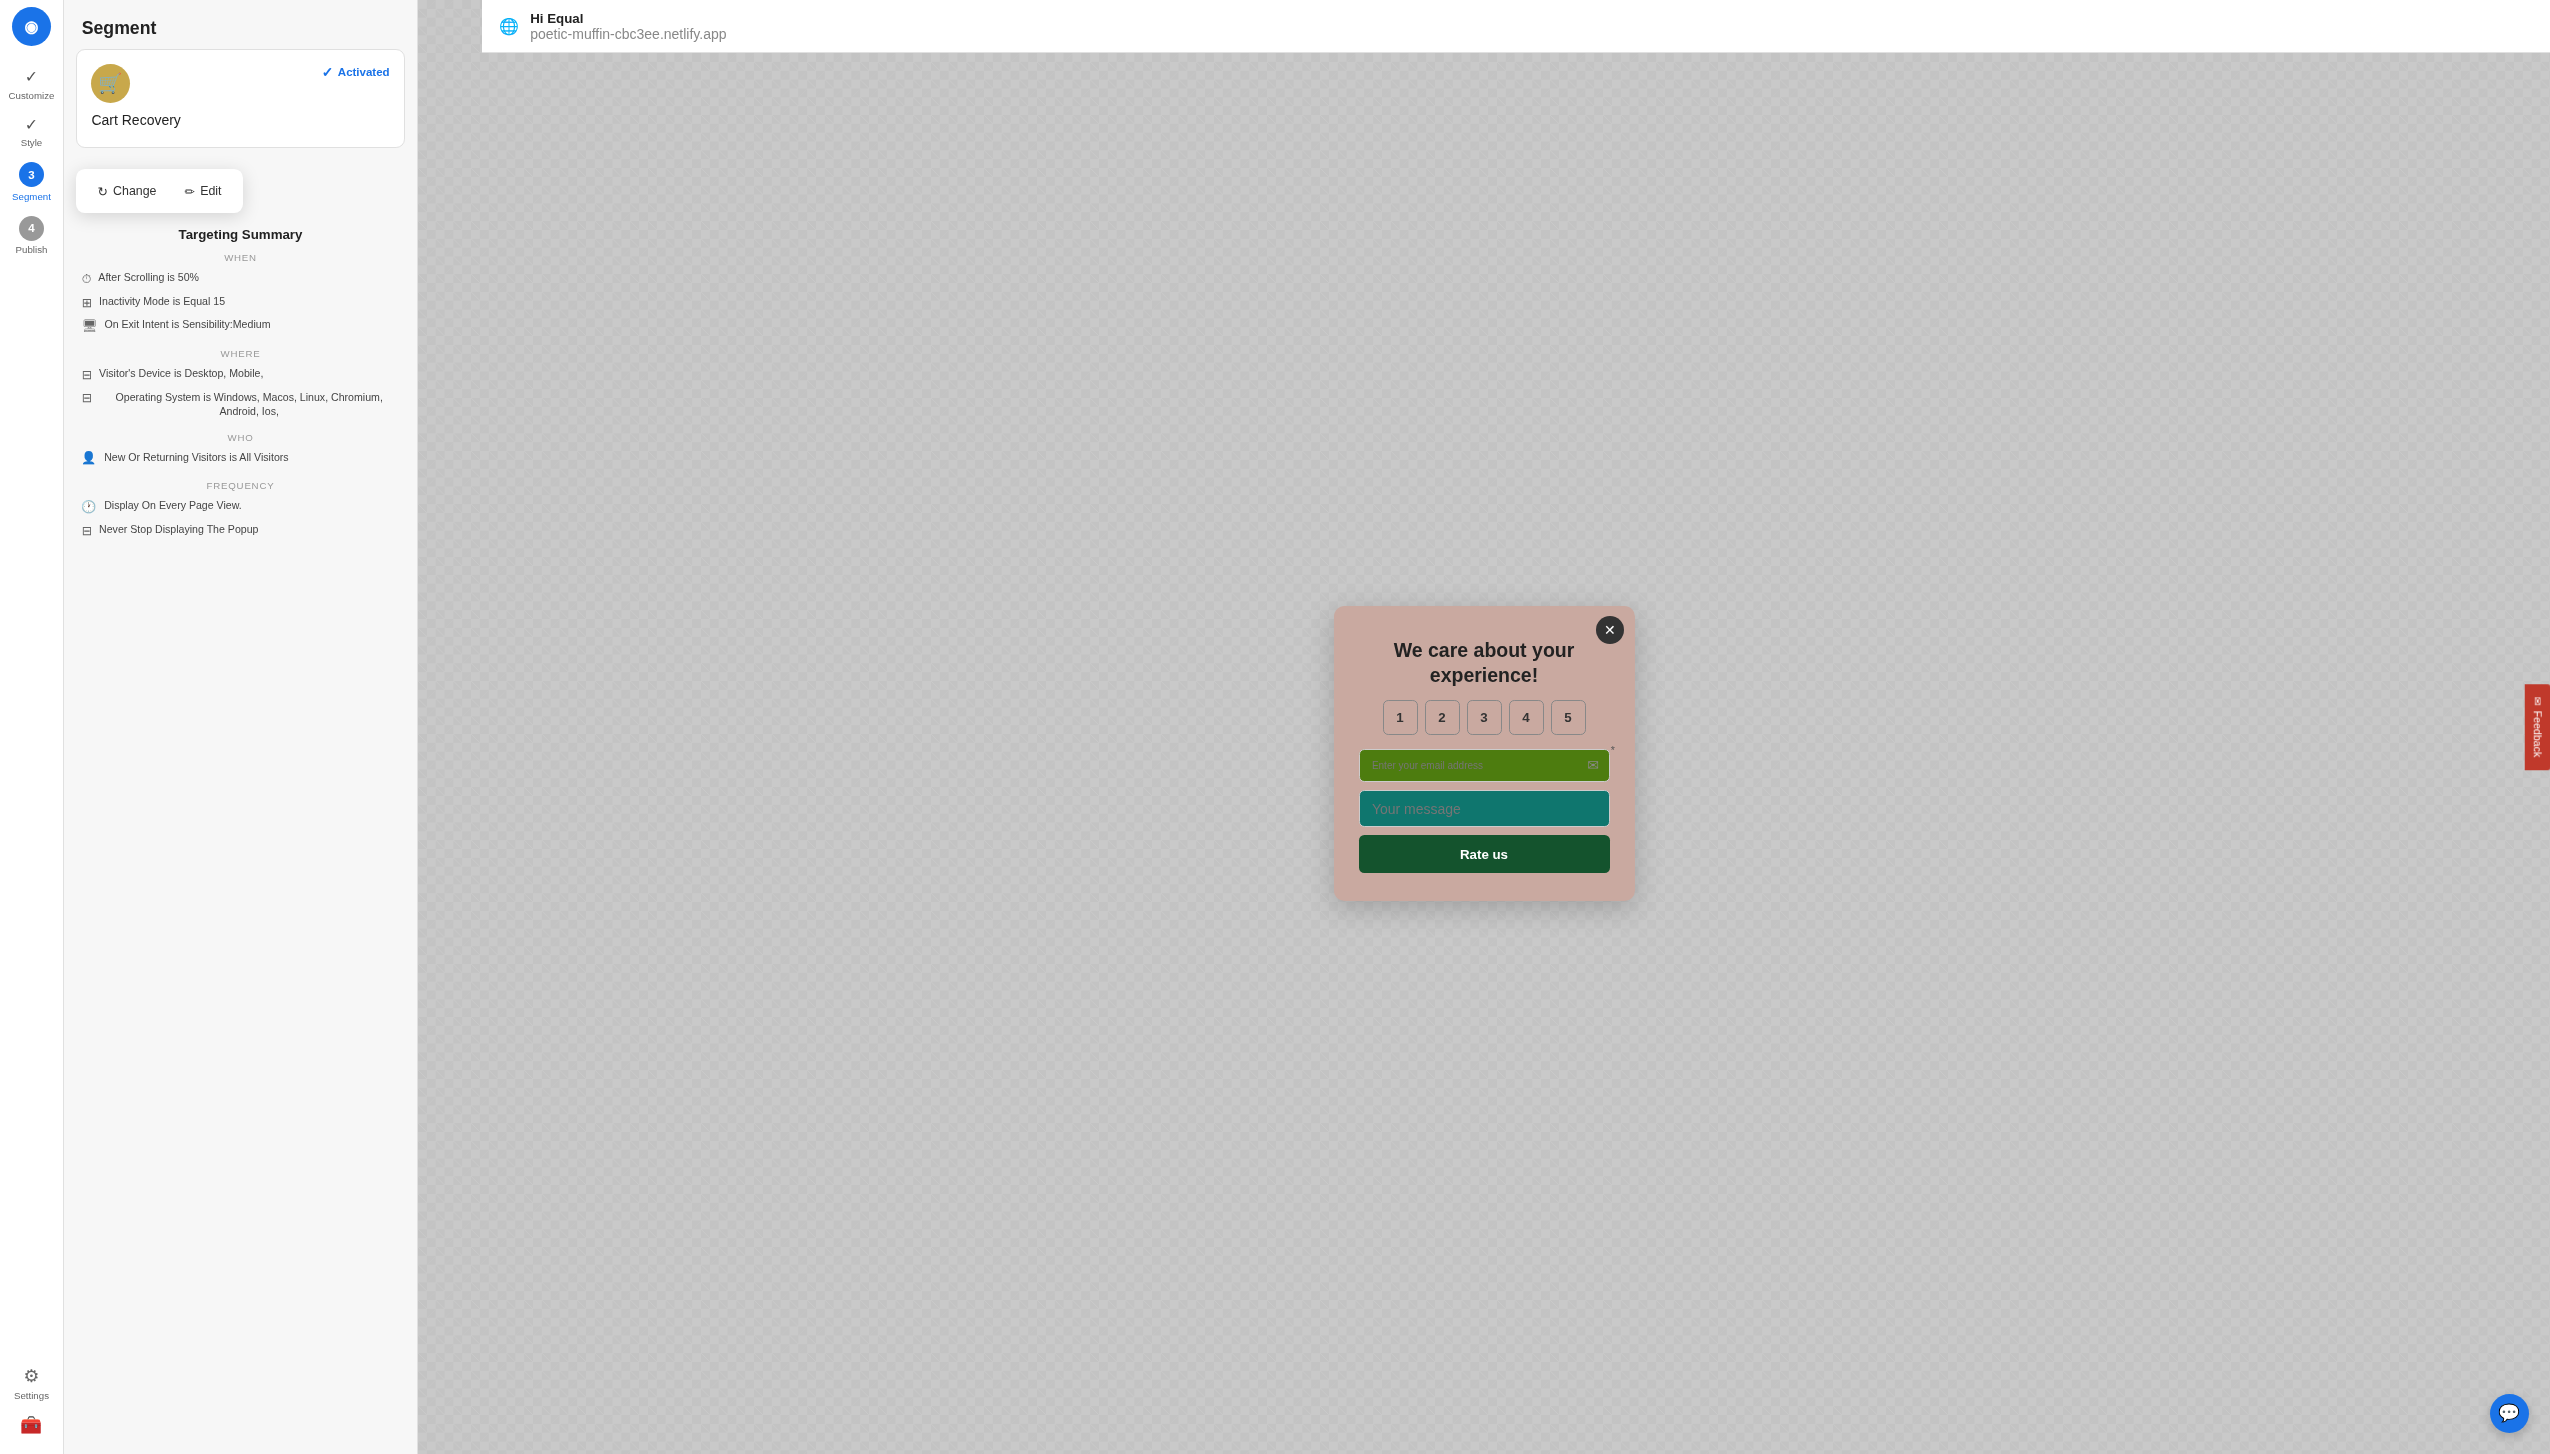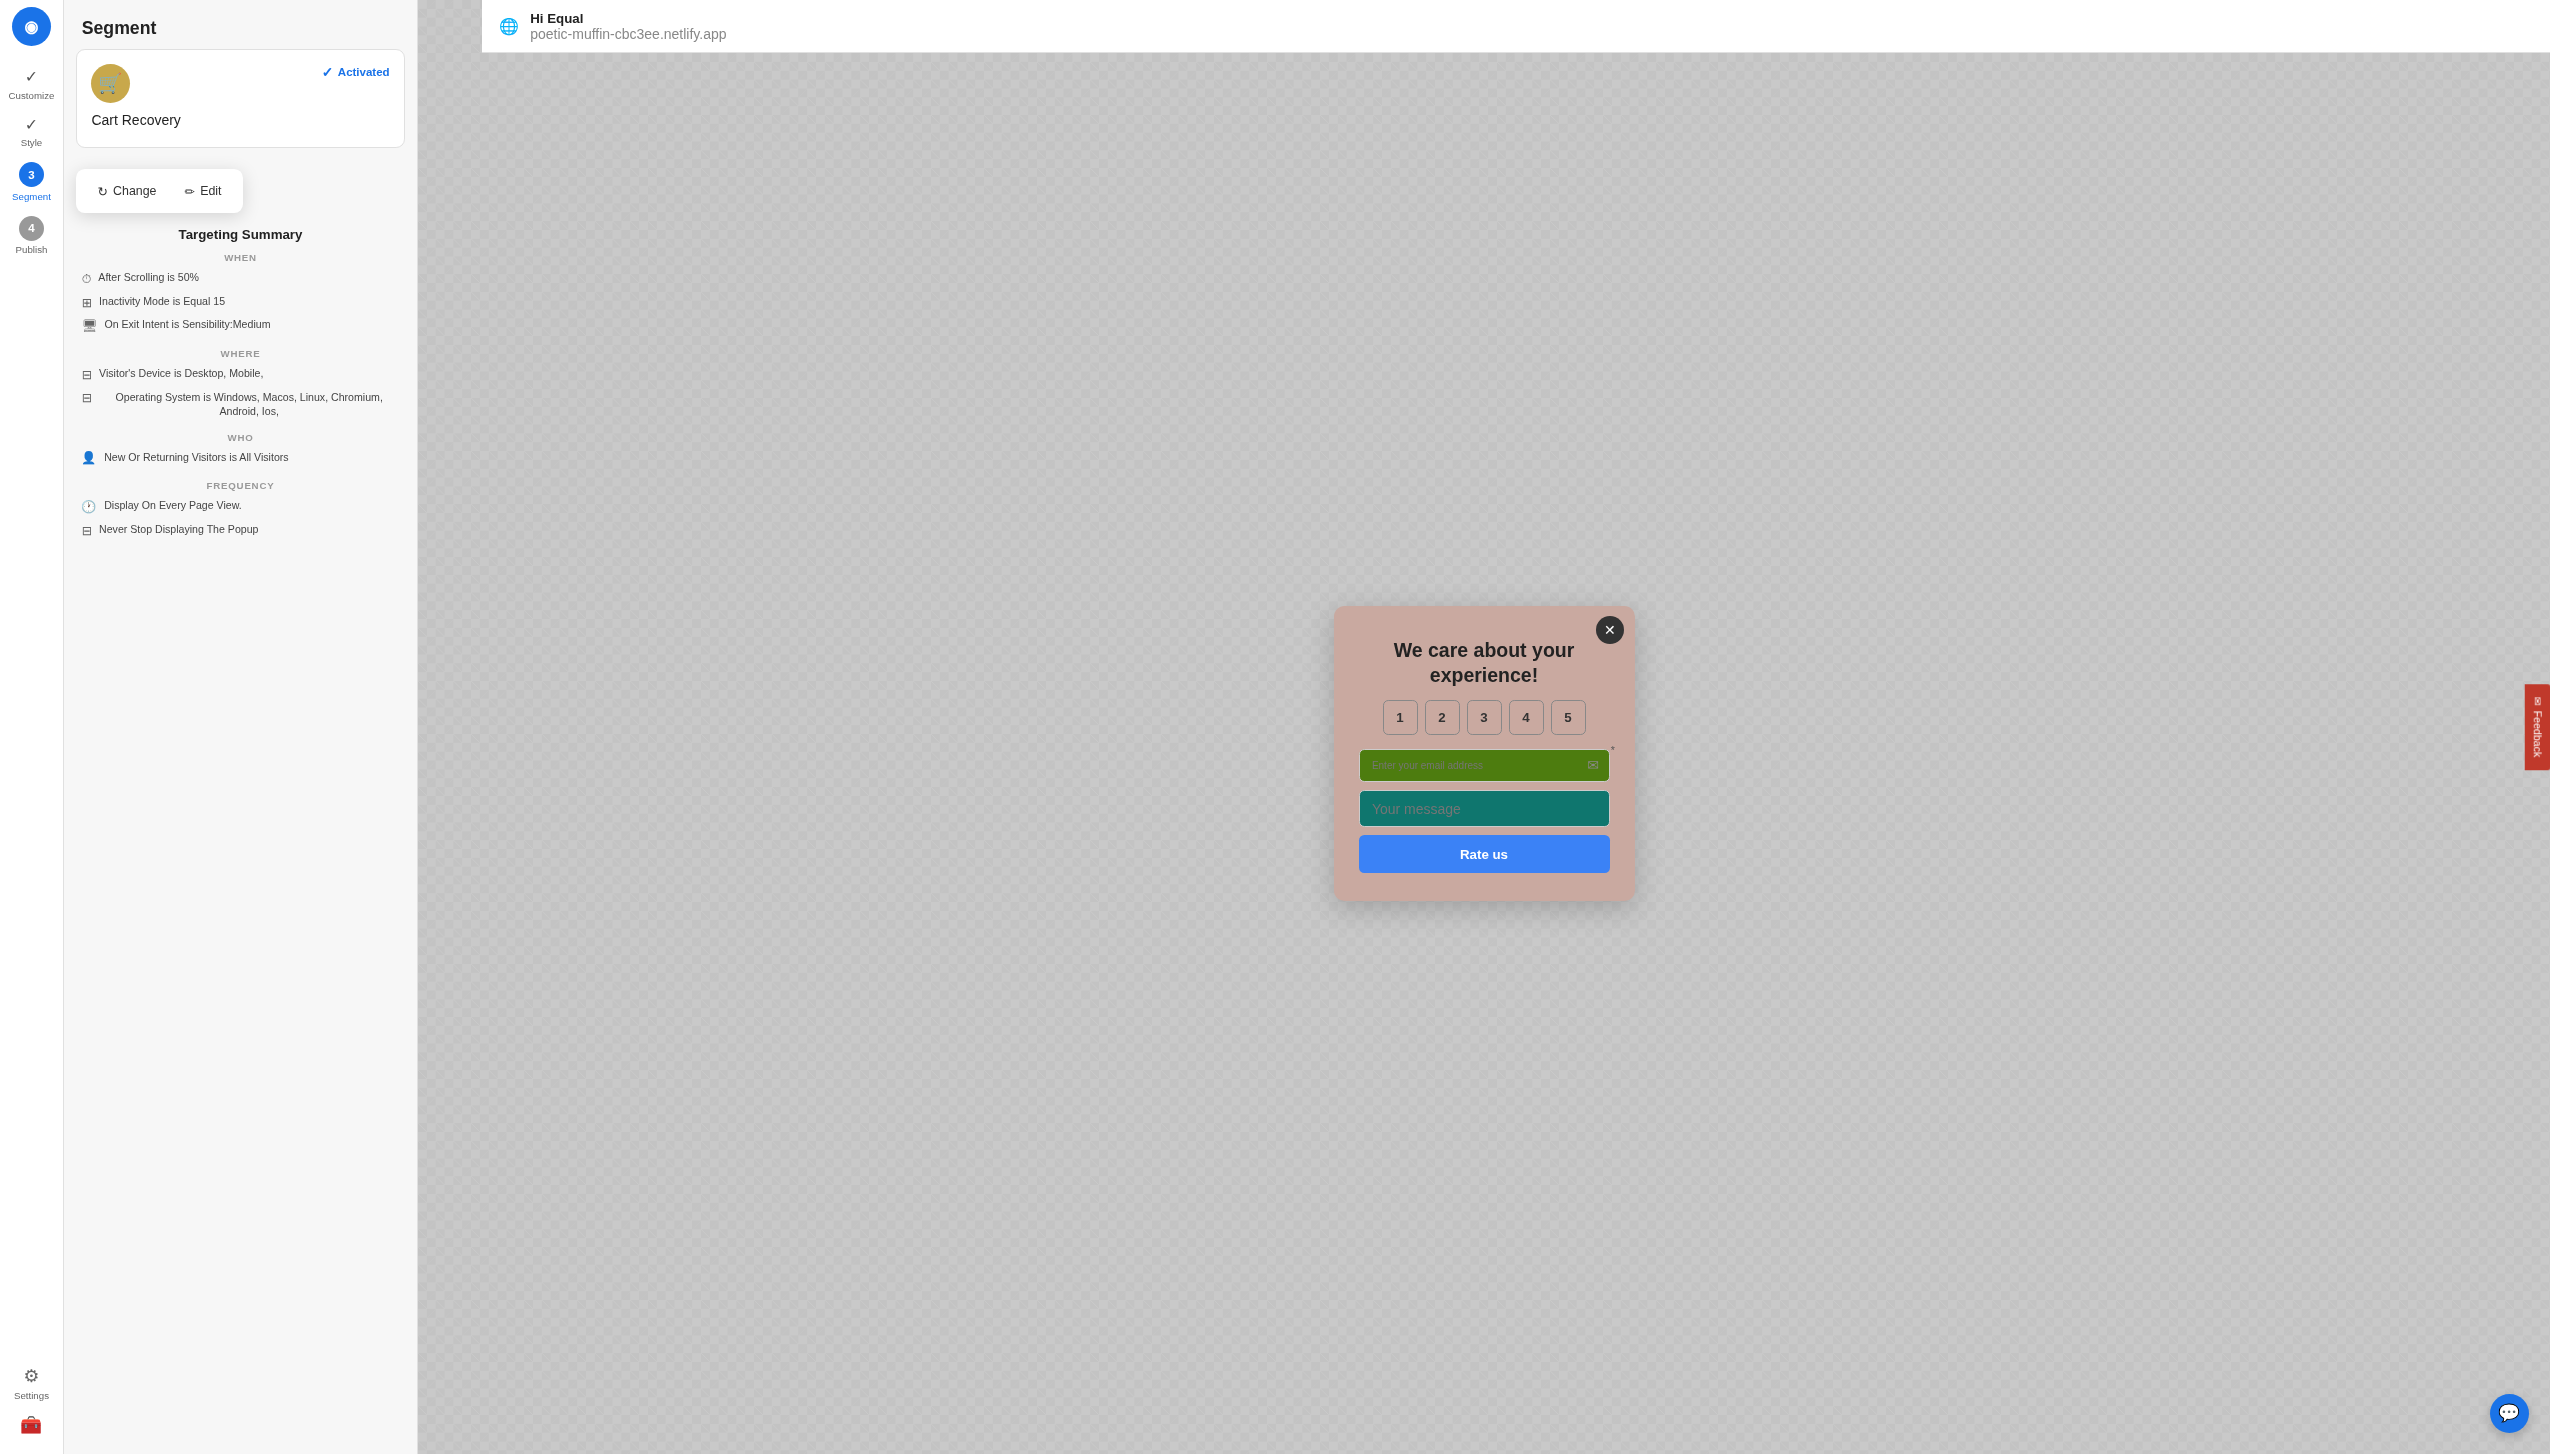--- a/index.html
+++ b/index.html
@@ -96,21 +96,21 @@
       background: none; border: none; padding: 3.5px 7px;
     }
 
     
     .targeting-summary {
       padding: 14px 17.7px;
       text-align: center;
     }
     .targeting-title { font-size: 13.3px; font-weight: 700; color: #222; margin-bottom: 10.6px; }
     .targeting-section { margin-bottom: 12.4px; }
-    .section-label { font-size: 9.7px; font-weight: 700; color: #999; letter-spacing: 0.08em; margin-bottom: 7px; }
+    .section-label { font-size: 9.7px; font-weight: 400; color: #999; letter-spacing: 0.08em; margin-bottom: 7px; }
     .targeting-item {
       display: flex; align-items: flex-start; gap: 7px;
       font-size: 10.6px; color: #444; margin-bottom: 5.3px; line-height: 1.4;
     }
     .targeting-item .t-icon { font-size: 12.4px; color: #666; flex-shrink: 0; margin-top: 0.9px; }
 
     
     .main-area {
       flex: 1;
       background: #ccc;
@@ -192,21 +192,21 @@
       padding: 9.7px 12.4px;
       border: 1.3px solid #ccc;
       border-radius: 5.3px;
       font-size: 14px;
       background: #0f766e;
       margin-bottom: 8px;
       resize: none; height: 37px;
     }
     .rate-btn {
       width: 100%;
-      background: #3b82f6;
+      background: #14532d;
       color: white;
       border: none;
       border-radius: 5.3px;
       padding: 11.5px;
       font-size: 13.3px; font-weight: 600;
       cursor: pointer;
     }
 
     
     .feedback-tab {

